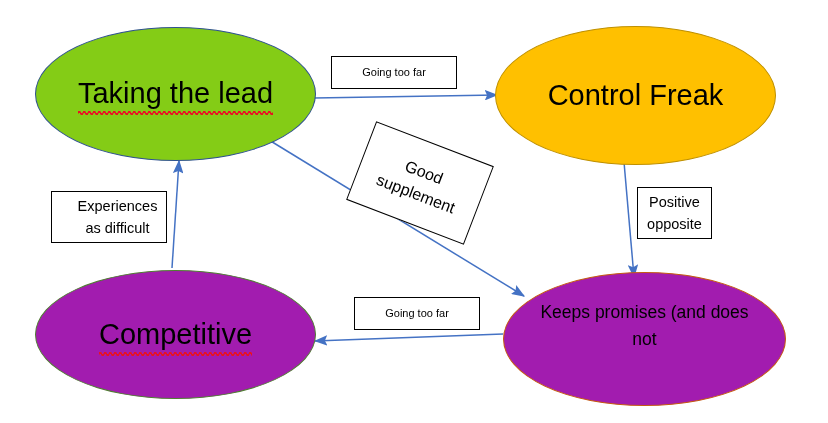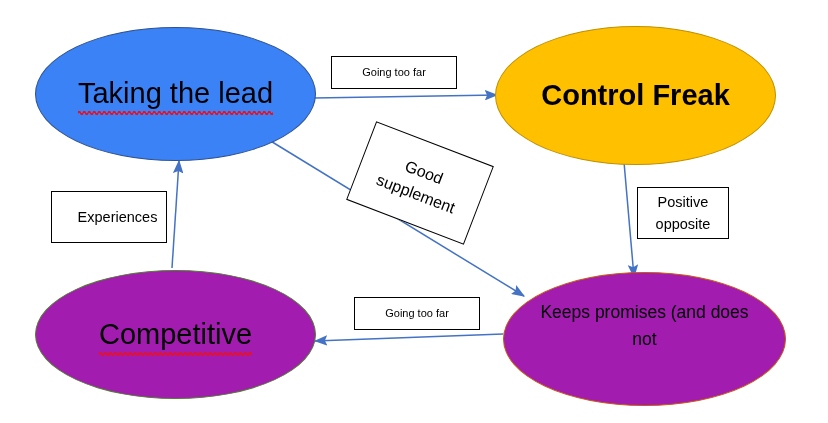--- a/index.html
+++ b/index.html
@@ -39,31 +39,30 @@
     box-sizing: border-box;
     color: #000000;
     line-height: 1.22;
   }
   .node .node-label {
     display: block;
     padding: 0 10px;
   }
   .node-blue {
     left: 35px; top: 27px; width: 281px; height: 134px;
-    background: #3b82f6;
+    background: #84cc16;
     border: 1.4px solid #2f528f;
     font-size: 29px;
     text-decoration: underline;
   }
   .node-yellow {
     left: 495px; top: 26px; width: 281px; height: 139px;
     background: #ffc000;
     border: 1.4px solid #bf9000;
     font-size: 29px;
-    font-weight: bold;
   }
   .node-green {
     left: 35px; top: 270px; width: 281px; height: 129px;
     background: #a21caf;
     border: 1.4px solid #507e32;
     font-size: 29px;
   }
   .node-orange {
     left: 503px; top: 272px; width: 283px; height: 134px;
     background: #a21caf;
@@ -86,21 +85,21 @@
     justify-content: center;
     text-align: center;
     z-index: 3;
   }
   .edge-label .el-text { display: block; padding: 0 6px; }
 
   .label-going-far-top   { left: 331px; top: 56px;  width: 126px; height: 33px; }
   .label-going-far-bottom{ left: 354px; top: 297px; width: 126px; height: 33px; }
   .label-experiences     { left: 51px;  top: 191px; width: 116px; height: 52px;
                            font-size: 14.5px; padding-left: 17px; }
-  .label-positive        { left: 637px; top: 187px; width: 92px;  height: 52px;
+  .label-positive        { left: 637px; top: 187px; width: 75px;  height: 52px;
                            font-size: 14.5px; }
   .label-good-supplement {
     left: 357px; top: 141px; width: 126px; height: 84px;
     transform: rotate(21deg);
     font-size: 16px;
     line-height: 1.45;
   }
 
   
   .sq {
@@ -171,20 +170,21 @@
     <span class="el-text"><span class="sq">Going too far</span></span>
   </div>
 
   <div class="edge-label label-going-far-bottom">
     <span class="el-text"><span class="sq">Going too far</span></span>
   </div>
 
   <div class="edge-label label-experiences">
     <span class="el-text">
       <span class="sq">Experiences</span><br>
+      <span class="sq">as difficult</span>
     </span>
   </div>
 
   <div class="edge-label label-positive">
     <span class="el-text">
       <span class="sq">Positive</span><br>
       <span class="sq">opposite</span>
     </span>
   </div>
 

